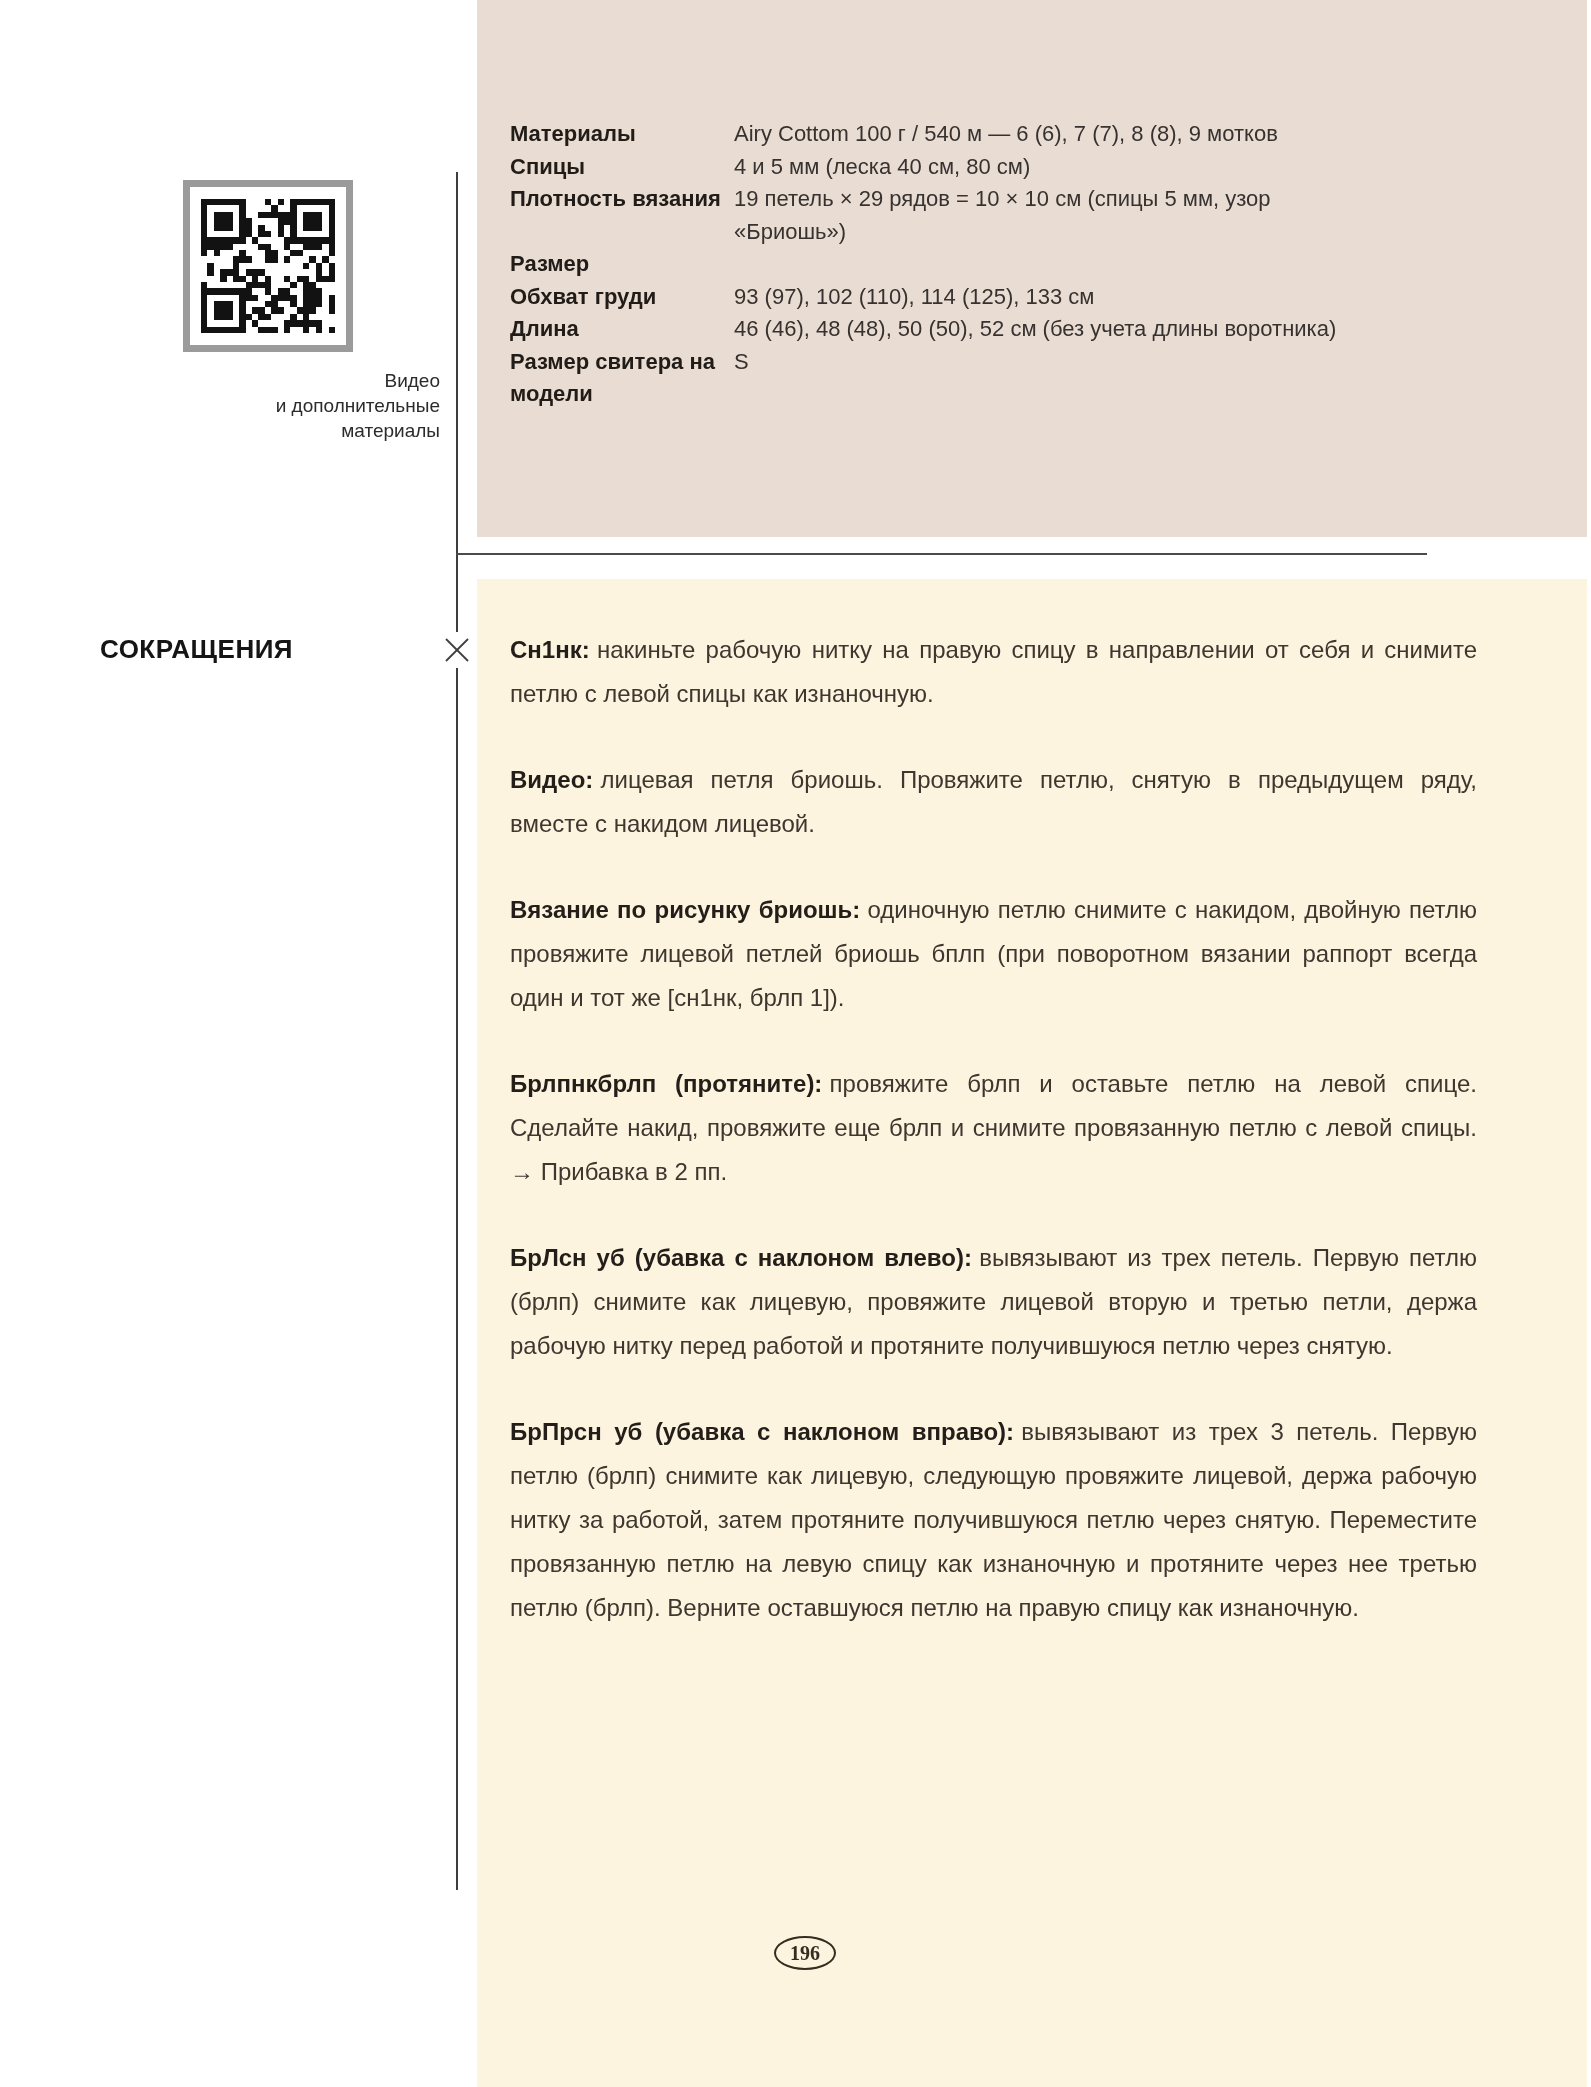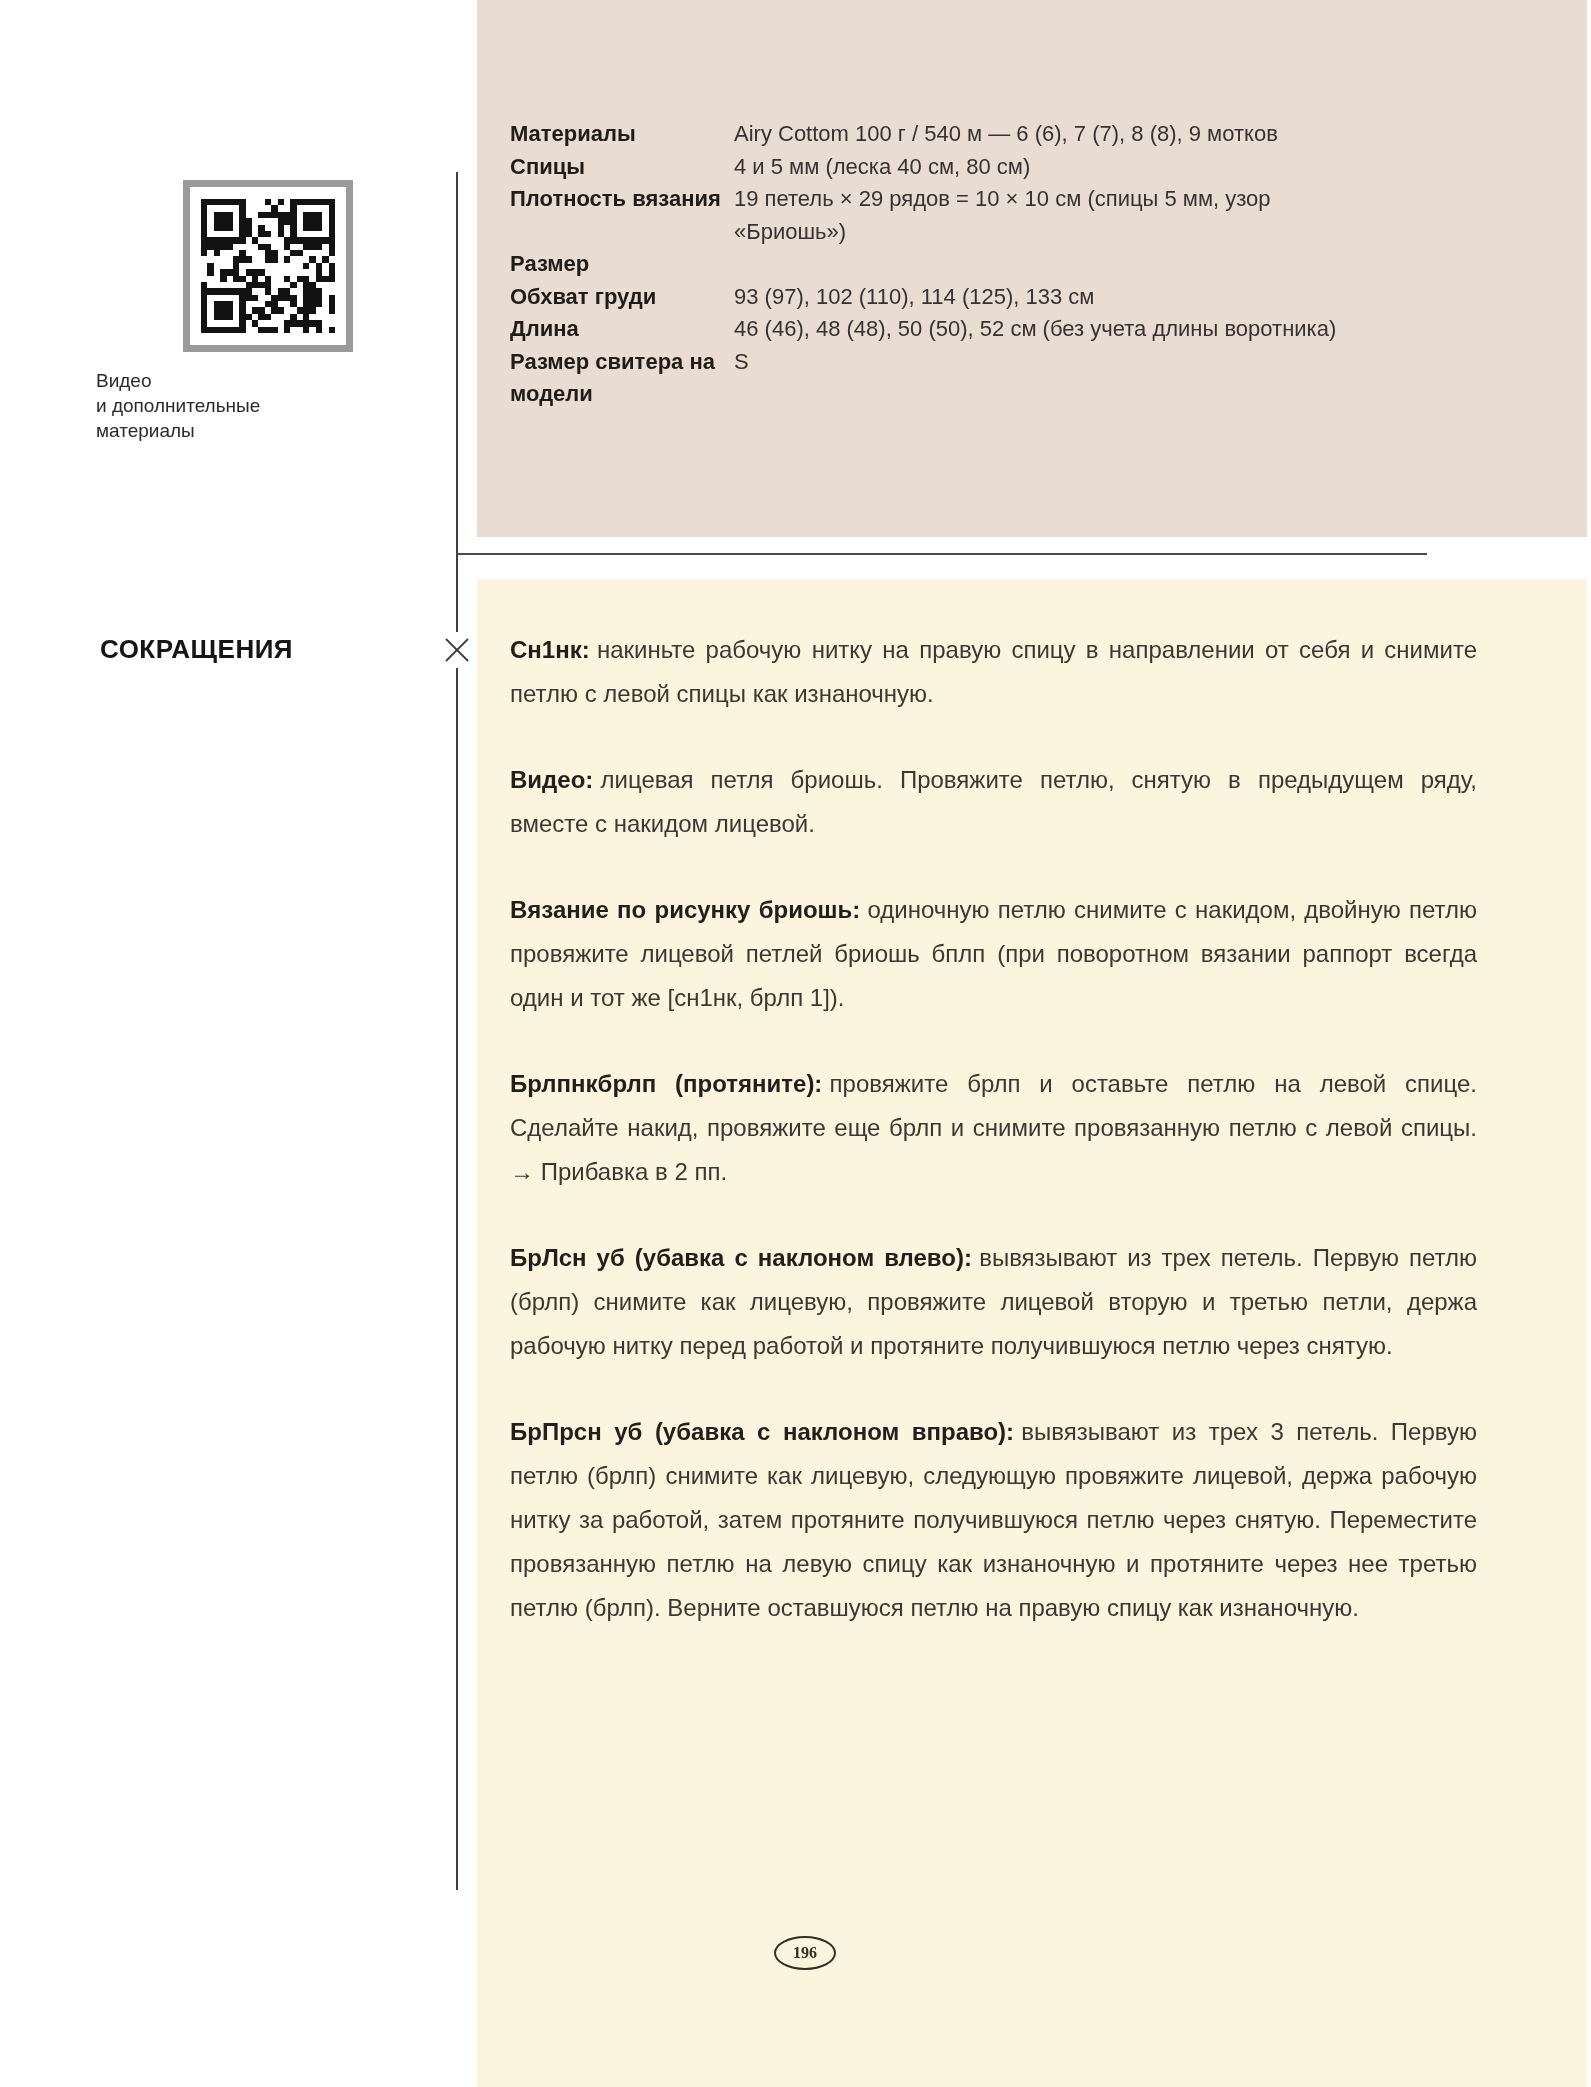--- a/index.html
+++ b/index.html
@@ -18,34 +18,34 @@
   
   .vline{position:absolute;left:456px;top:172px;width:2px;height:1718px;background:#3e3e3e;}
   .hline{position:absolute;left:456px;top:553px;width:971px;height:2px;background:#4b4b4b;}
   .x-mark{position:absolute;left:439px;top:632px;width:36px;height:36px;background:#ffffff;}
   
   .qr-box{position:absolute;left:183px;top:180px;width:170px;height:172px;border:7px solid #9b9b9b;
     background:#ffffff;box-sizing:border-box;display:flex;align-items:center;justify-content:center;}
   .qr-grid{display:grid;grid-template-columns:repeat(21,1fr);grid-template-rows:repeat(21,1fr);
     width:134px;height:134px;background:#ffffff;}
   .qm{background:#121212;}
-  .qr-caption{position:absolute;left:96px;top:368px;width:344px;text-align:left;
+  .qr-caption{position:absolute;left:96px;top:368px;width:344px;text-align:right;
     font-size:19px;line-height:25px;color:#2b2b2b;}
   
   .abbr-heading{position:absolute;left:100px;top:634px;width:340px;
     font-size:26px;font-weight:700;letter-spacing:.5px;color:#151515;}
   .cream-panel{position:absolute;left:477px;top:579px;width:1110px;height:1508px;background:#fdf4df;}
   .abbr-content{position:absolute;left:510px;top:628px;width:967px;font-size:24px;
     line-height:44px;color:#3e372f;text-align:justify;}
   .abbr-content p{margin:0 0 42px 0;}
   .term{font-weight:700;color:#231e19;margin-right:.3em;}
   
   .page-number{position:absolute;left:774px;top:1936px;width:62px;height:34px;box-sizing:border-box;
     border:2px solid #362d22;border-radius:50%;display:flex;align-items:center;justify-content:center;
-    font-family:"Liberation Serif",serif;font-weight:700;font-size:16px;color:#362d22;}
+    font-family:"Liberation Serif",serif;font-weight:700;font-size:20px;color:#362d22;}
 </style>
 </head>
 <body>
 
 <div class="pink-panel"></div>
 
 <div class="materials-table">
   <div class="mat-row">
     <div class="mat-label">Материалы</div>
     <div class="mat-value">Airy Cottom 100 г / 540 м — 6 (6), 7 (7), 8 (8), 9 мотков</div>

